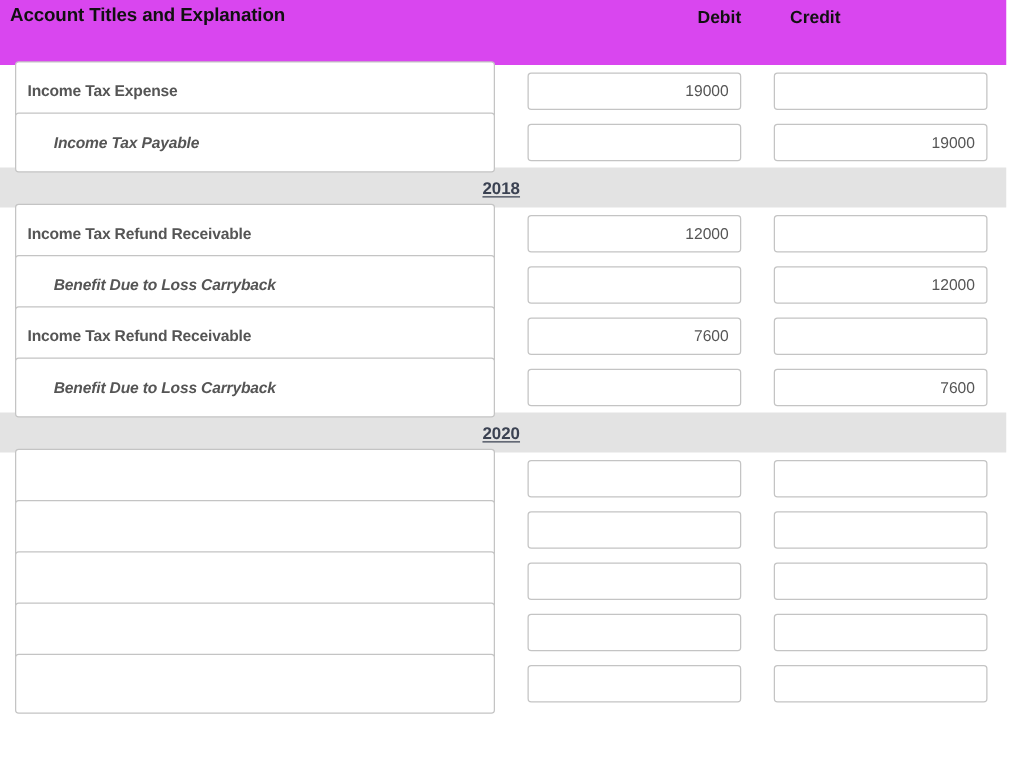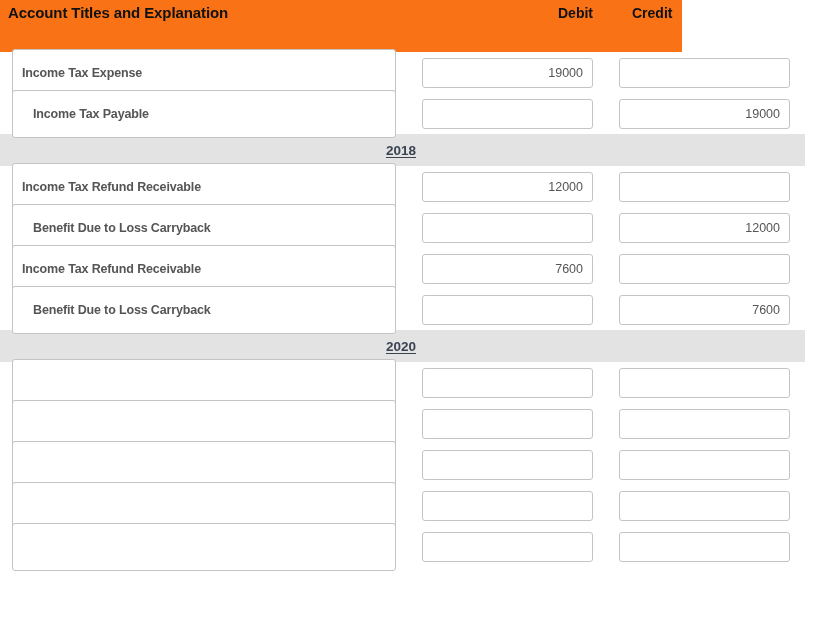--- a/index.html
+++ b/index.html
@@ -14,23 +14,23 @@
     overflow: hidden;
   }
 
   .journal {
     width: 815px;
     position: relative;
   }
 
   
   .head-band {
-    width: 682px;
+    width: 805px;
     height: 52px;
-    background: #f97316;
+    background: #d946ef;
     position: relative;
   }
   .head-title {
     position: absolute;
     left: 8px;
     top: 4px;
     font-size: 15px;
     font-weight: bold;
     color: #111111;
     letter-spacing: -0.1px;
@@ -97,21 +97,22 @@
     background: #ffffff;
     display: flex;
     align-items: center;
     padding-left: 9px;
     font-size: 12.5px;
     color: #555555;
     font-weight: bold;
     letter-spacing: -0.15px;
   }
   .cell-account.indent {
-    padding-left: 20px;
+    padding-left: 30px;
+    font-style: italic;
   }
   .cell-debit {
     position: absolute;
     left: 422px;
     width: 171px;
     height: 30px;
     box-sizing: border-box;
     border: 1px solid #c4c4c4;
     border-radius: 3px;
     background: #ffffff;

